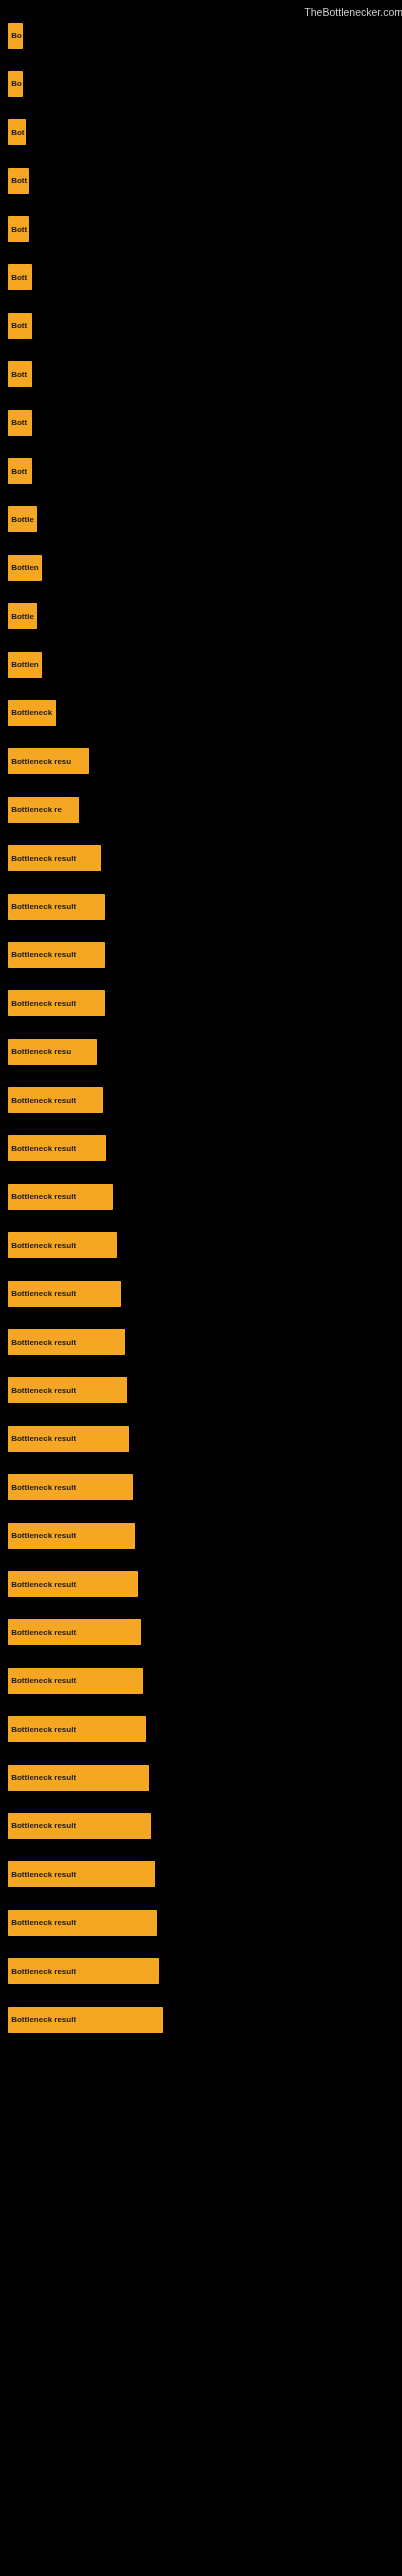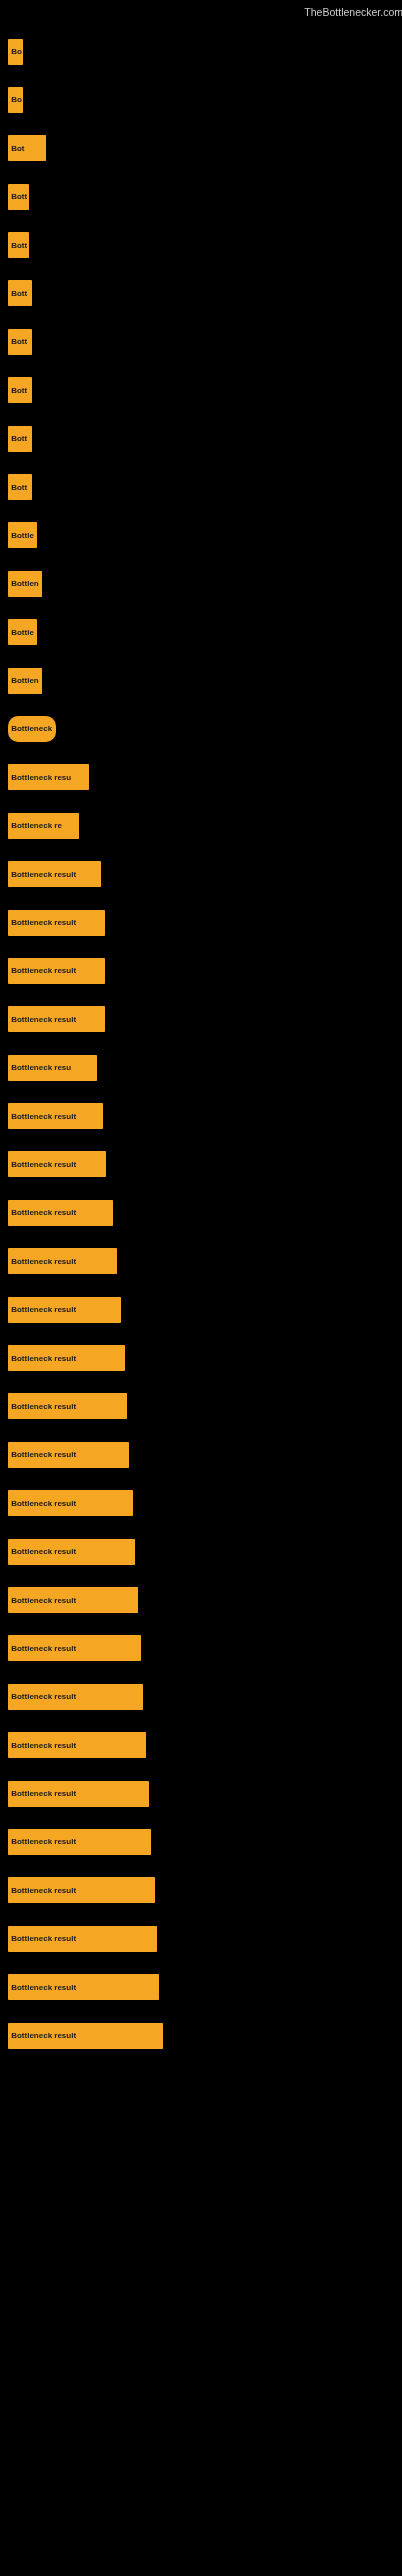--- a/index.html
+++ b/index.html
@@ -28,21 +28,21 @@
       position: absolute;
       top: 22.5px;
       left: 0;
       right: 0;
       padding: 0 8px;
     }
     .bar-row {
       margin-bottom: 6.4px;
       height: 42px;
       display: flex;
-      align-items: flex-end;
+      align-items: flex-start;
     }
     .bar {
       background-color: #F5A623;
       height: 26px;
       display: flex;
       align-items: center;
       padding-left: 3.2px;
       border-radius: 0.8px;
       overflow: hidden;
       white-space: nowrap;
@@ -66,21 +66,21 @@
       <div class="bar" style="width: 14.5px;">
         <span class="bar-label">Bo</span>
       </div>
     </div>
     <div class="bar-row">
       <div class="bar" style="width: 14.5px;">
         <span class="bar-label">Bo</span>
       </div>
     </div>
     <div class="bar-row">
-      <div class="bar" style="width: 38px;">
+      <div class="bar" style="width: 18px;">
         <span class="bar-label">Bot</span>
       </div>
     </div>
     <div class="bar-row">
       <div class="bar" style="width: 21px;">
         <span class="bar-label">Bott</span>
       </div>
     </div>
     <div class="bar-row">
       <div class="bar" style="width: 21px;">
@@ -126,21 +126,21 @@
       <div class="bar" style="width: 29px;">
         <span class="bar-label">Bottle</span>
       </div>
     </div>
     <div class="bar-row">
       <div class="bar" style="width: 34px;">
         <span class="bar-label">Bottlen</span>
       </div>
     </div>
     <div class="bar-row">
-      <div class="bar" style="width: 48px; border-radius: 10px;">
+      <div class="bar" style="width: 48px;">
         <span class="bar-label">Bottleneck</span>
       </div>
     </div>
     <div class="bar-row">
       <div class="bar" style="width: 81px;">
         <span class="bar-label">Bottleneck resu</span>
       </div>
     </div>
     <div class="bar-row">
       <div class="bar" style="width: 71px;">

